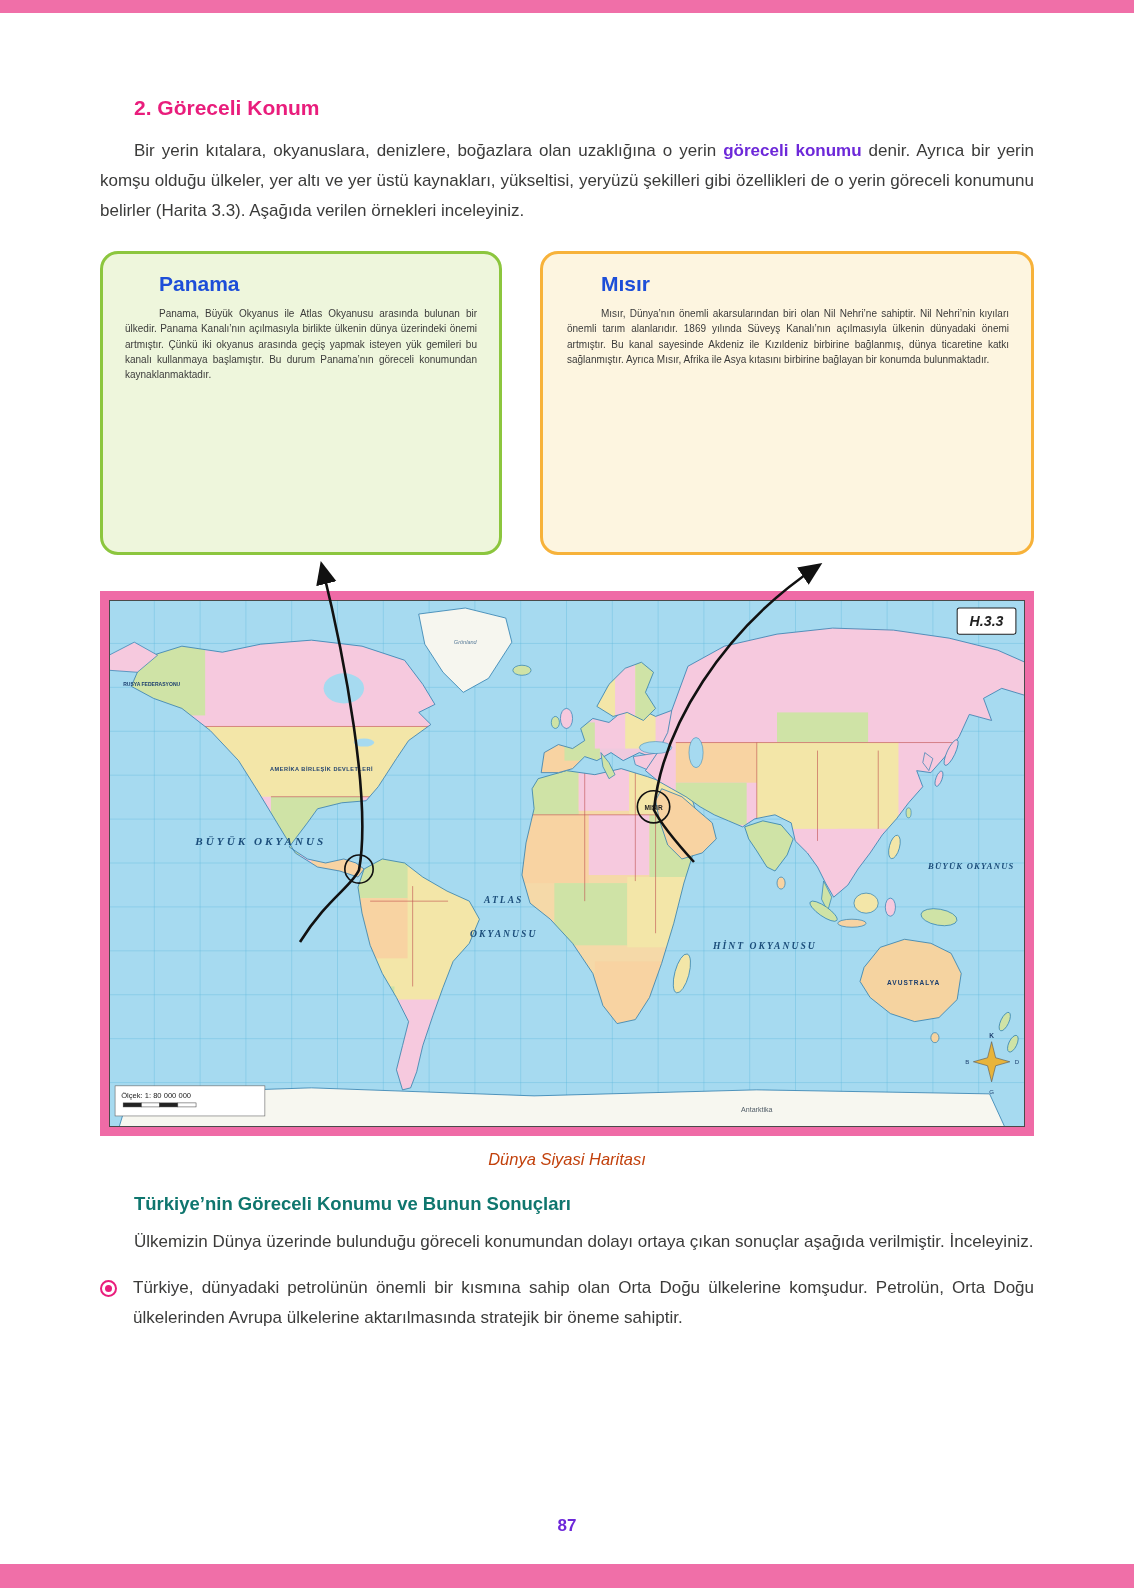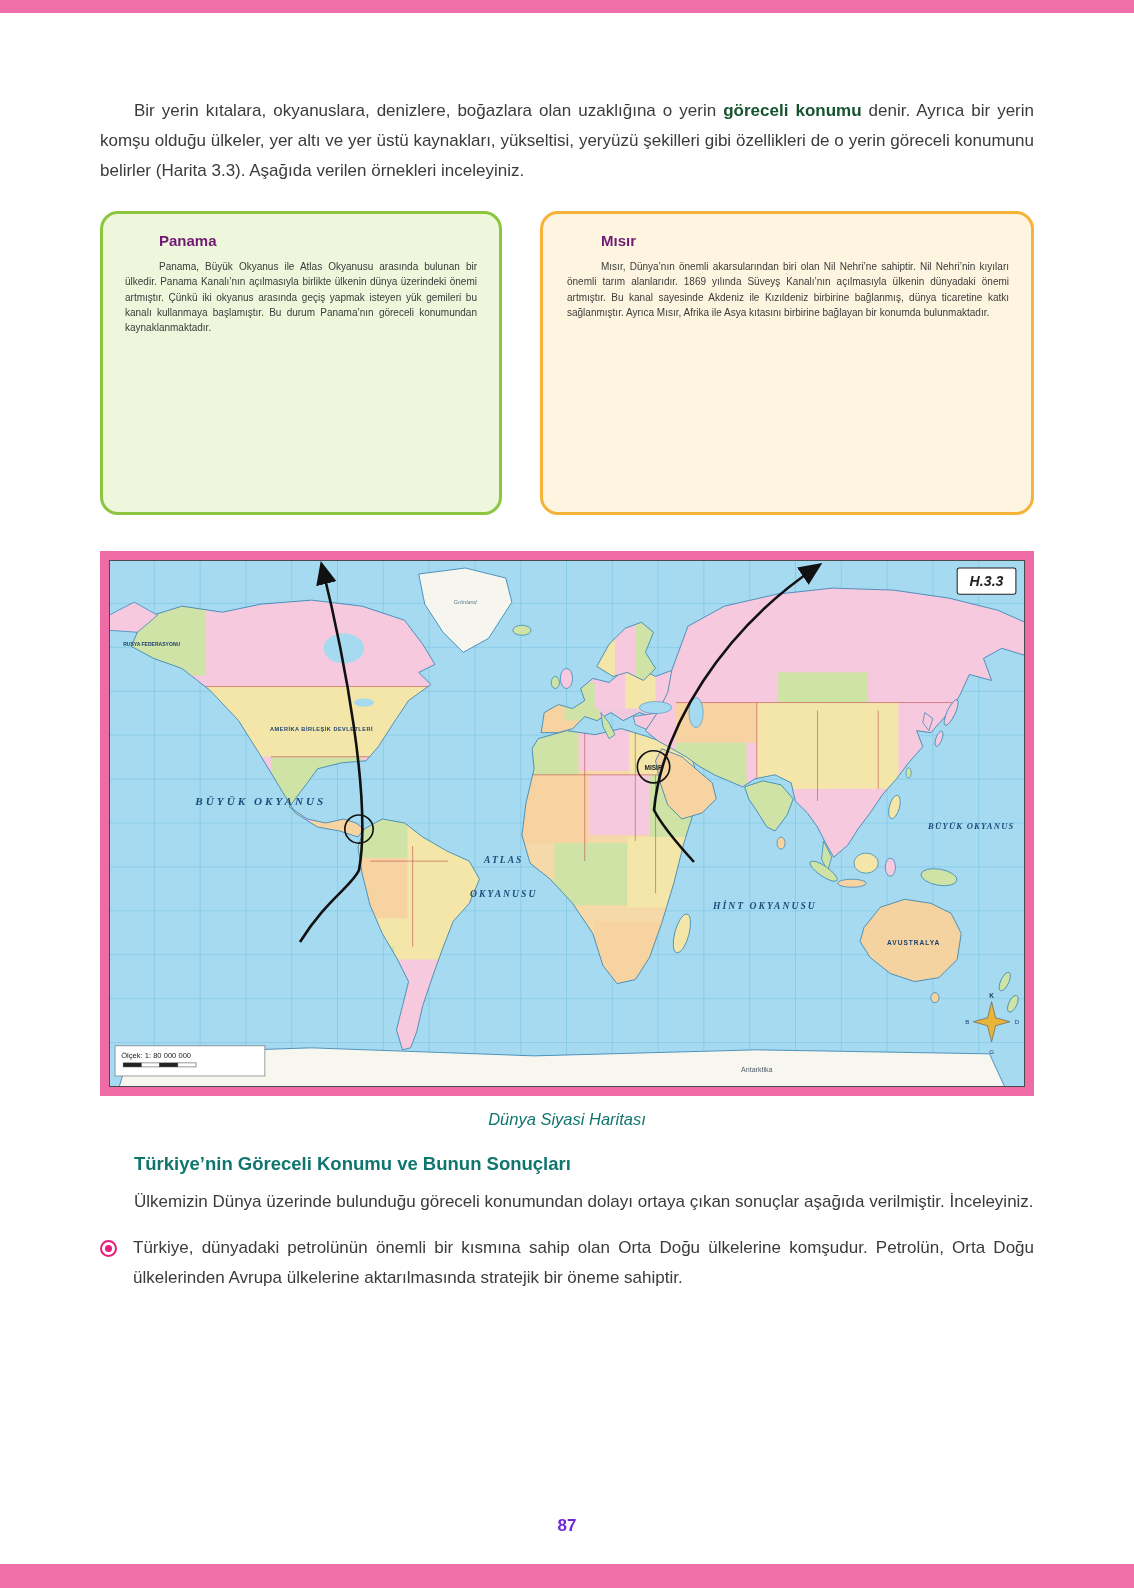--- a/index.html
+++ b/index.html
@@ -5,33 +5,33 @@
   html,body { margin:0; padding:0; background:#ffffff; }
   body { font-family:"Liberation Sans", sans-serif; color:#3b3b3a; }
   .page { position:relative; width:1134px; height:1588px; margin:0 auto; background:#fff; overflow:hidden; }
   .bar-top { position:absolute; top:0; left:0; right:0; height:13px; background:#f06fa8; }
   .bar-bottom { position:absolute; bottom:0; left:0; right:0; height:24px; background:#f06fa8; }
   .content { position:absolute; left:100px; right:100px; top:96px; }
 
   .section-title { color:#e91d7c; font-size:21px; font-weight:bold; margin:0 0 16px 34px; }
   .para { font-size:17px; line-height:1.75; text-align:justify; margin:0; }
   .para.first { text-indent:34px; }
-  .para b { color:#14532d; }
+  .para b { color:#6d28d9; }
 
   .boxes { display:flex; gap:38px; margin-top:26px; }
   .infobox { box-sizing:border-box; height:304px; border-radius:18px; padding:14px 22px 16px; overflow:hidden; }
   .infobox.green { border:3px solid #8cc63e; background:#eef6dc; flex:0 0 402px; }
   .infobox.orange { border:3px solid #f7b23a; background:#fdf5e0; flex:1;padding-left:24px; }
-  .infobox h3 { margin:4px 0 10px 34px; font-size:15px; color:#701a75; }
+  .infobox h3 { margin:4px 0 10px 34px; font-size:21px; color:#1d4ed8; }
   .infobox p { margin:0; font-size:10px; line-height:1.52; text-align:justify; text-indent:34px; color:#3b3b3a; }
 
   .map-frame { box-sizing:border-box; margin-top:36px; height:545px; border:9px solid #ef6ba6; outline:1px solid #4a4a4a; outline-offset:-10px; background:#a6daf0; position:relative; }
   .map-frame svg { display:block; width:100%; height:100%; }
 
-  .map-caption { text-align:center; font-style:italic; font-size:16.5px; margin-top:14px; color:#0f766e; }
+  .map-caption { text-align:center; font-style:italic; font-size:16.5px; margin-top:14px; color:#c2410c; }
 
   .sub-heading { color:#0f766e; font-size:18.5px; font-weight:bold; margin:24px 0 12px 34px; }
 
   .bullets { margin-top:14px; }
   .bullet { display:flex; gap:16px; margin-top:16px; }
   .bullet .marker { flex:0 0 13px; width:13px; height:13px; margin-top:7px; border:2.5px solid #e91d7c; border-radius:50%; position:relative; }
   .bullet .marker::after { content:""; position:absolute; inset:3px; background:#e91d7c; border-radius:50%; }
   .bullet p { margin:0; flex:1; font-size:17px; line-height:1.75; text-align:justify; }
 
   .page-num { position:absolute; bottom:52px; left:0; right:0; text-align:center; font-weight:bold; font-size:17px; color:#6d28d9; }
@@ -43,20 +43,21 @@
 </style>
 </head>
 <body>
 
 <div class="page">
   <div class="bar-top"></div>
   <div class="bar-bottom"></div>
 
   <div class="content">
 
+    <h1 class="section-title">2. Göreceli Konum</h1>
 
     <p class="para first"><span>Bir yerin kıtalara, okyanuslara, denizlere, boğazlara olan uzaklığına o yerin </span><b>göreceli konumu</b><span> denir. Ayrıca bir yerin komşu olduğu ülkeler, yer altı ve yer üstü kaynakları, yükseltisi, yeryüzü şekilleri gibi özellikleri de o yerin göreceli konumunu belirler (Harita 3.3). Aşağıda verilen örnekleri inceleyiniz.</span></p>
 
     <div class="boxes">
       <div class="infobox green">
         <h3>Panama</h3>
         <p>Panama, Büyük Okyanus ile Atlas Okyanusu arasında bulunan bir ülkedir. Panama Kanalı’nın açılmasıyla birlikte ülkenin dünya üzerindeki önemi artmıştır. Çünkü iki okyanus arasında geçiş yapmak isteyen yük gemileri bu kanalı kullanmaya başlamıştır. Bu durum Panama’nın göreceli konumundan kaynaklanmaktadır.</p>
       </div>
       <div class="infobox orange">
         <h3>Mısır</h3>

